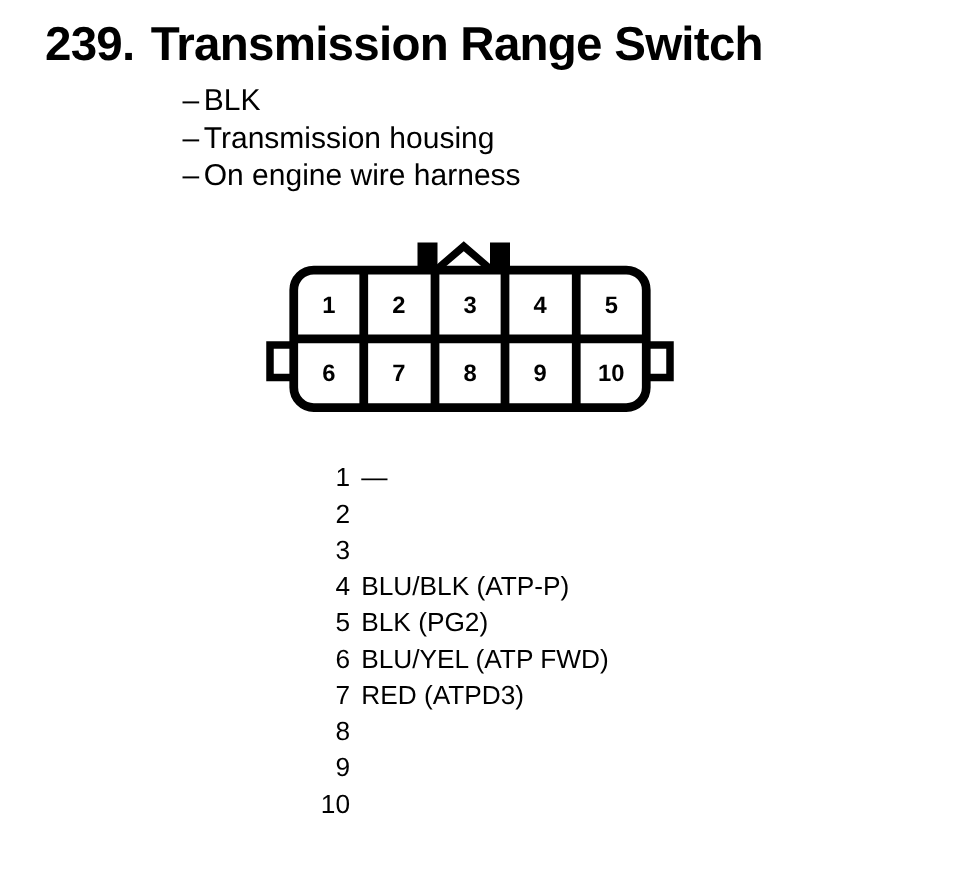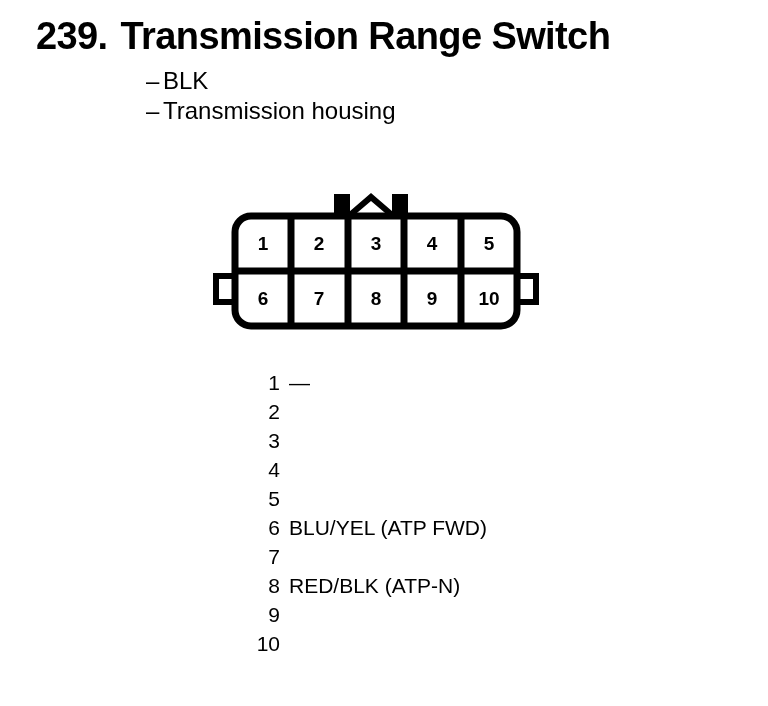--- a/index.html
+++ b/index.html
@@ -101,20 +101,23 @@
   <span class="title-num">239.</span><span>Transmission Range Switch</span>
 </div>
 
 <div id="attribute-list">
   <div class="attribute-item">
     <span class="attribute-dash">–</span><span>BLK</span>
   </div>
   <div class="attribute-item">
     <span class="attribute-dash">–</span><span>Transmission housing</span>
   </div>
+  <div class="attribute-item">
+    <span class="attribute-dash">–</span><span>On engine wire harness</span>
+  </div>
 </div>
 
 <div id="connector-figure">
   <svg viewBox="0 0 336 145" xmlns="http://www.w3.org/2000/svg">
 
     <g>
       <rect x="126" y="6" width="16" height="24" fill="#000000"></rect>
       <rect x="184" y="6" width="16" height="24" fill="#000000"></rect>
       <path d="M 134 30 L 163 5 L 192 30 L 183 30 L 163 13 L 143 30 Z" fill="#000000"></path>
     </g>
@@ -159,34 +162,36 @@
     <span class="pin-row-wire">—</span>
   </div>
   <div class="pin-row">
     <span class="pin-row-number">2</span>
   </div>
   <div class="pin-row">
     <span class="pin-row-number">3</span>
   </div>
   <div class="pin-row">
     <span class="pin-row-number">4</span>
+    <span class="pin-row-wire">BLU/BLK (ATP-P)</span>
   </div>
   <div class="pin-row">
     <span class="pin-row-number">5</span>
+    <span class="pin-row-wire">BLK (PG2)</span>
   </div>
   <div class="pin-row">
     <span class="pin-row-number">6</span>
     <span class="pin-row-wire">BLU/YEL (ATP FWD)</span>
   </div>
   <div class="pin-row">
     <span class="pin-row-number">7</span>
+    <span class="pin-row-wire">RED (ATPD3)</span>
   </div>
   <div class="pin-row">
     <span class="pin-row-number">8</span>
-    <span class="pin-row-wire">RED/BLK (ATP-N)</span>
   </div>
   <div class="pin-row">
     <span class="pin-row-number">9</span>
   </div>
   <div class="pin-row">
     <span class="pin-row-number">10</span>
   </div>
 </div>
 
 </body></html>

